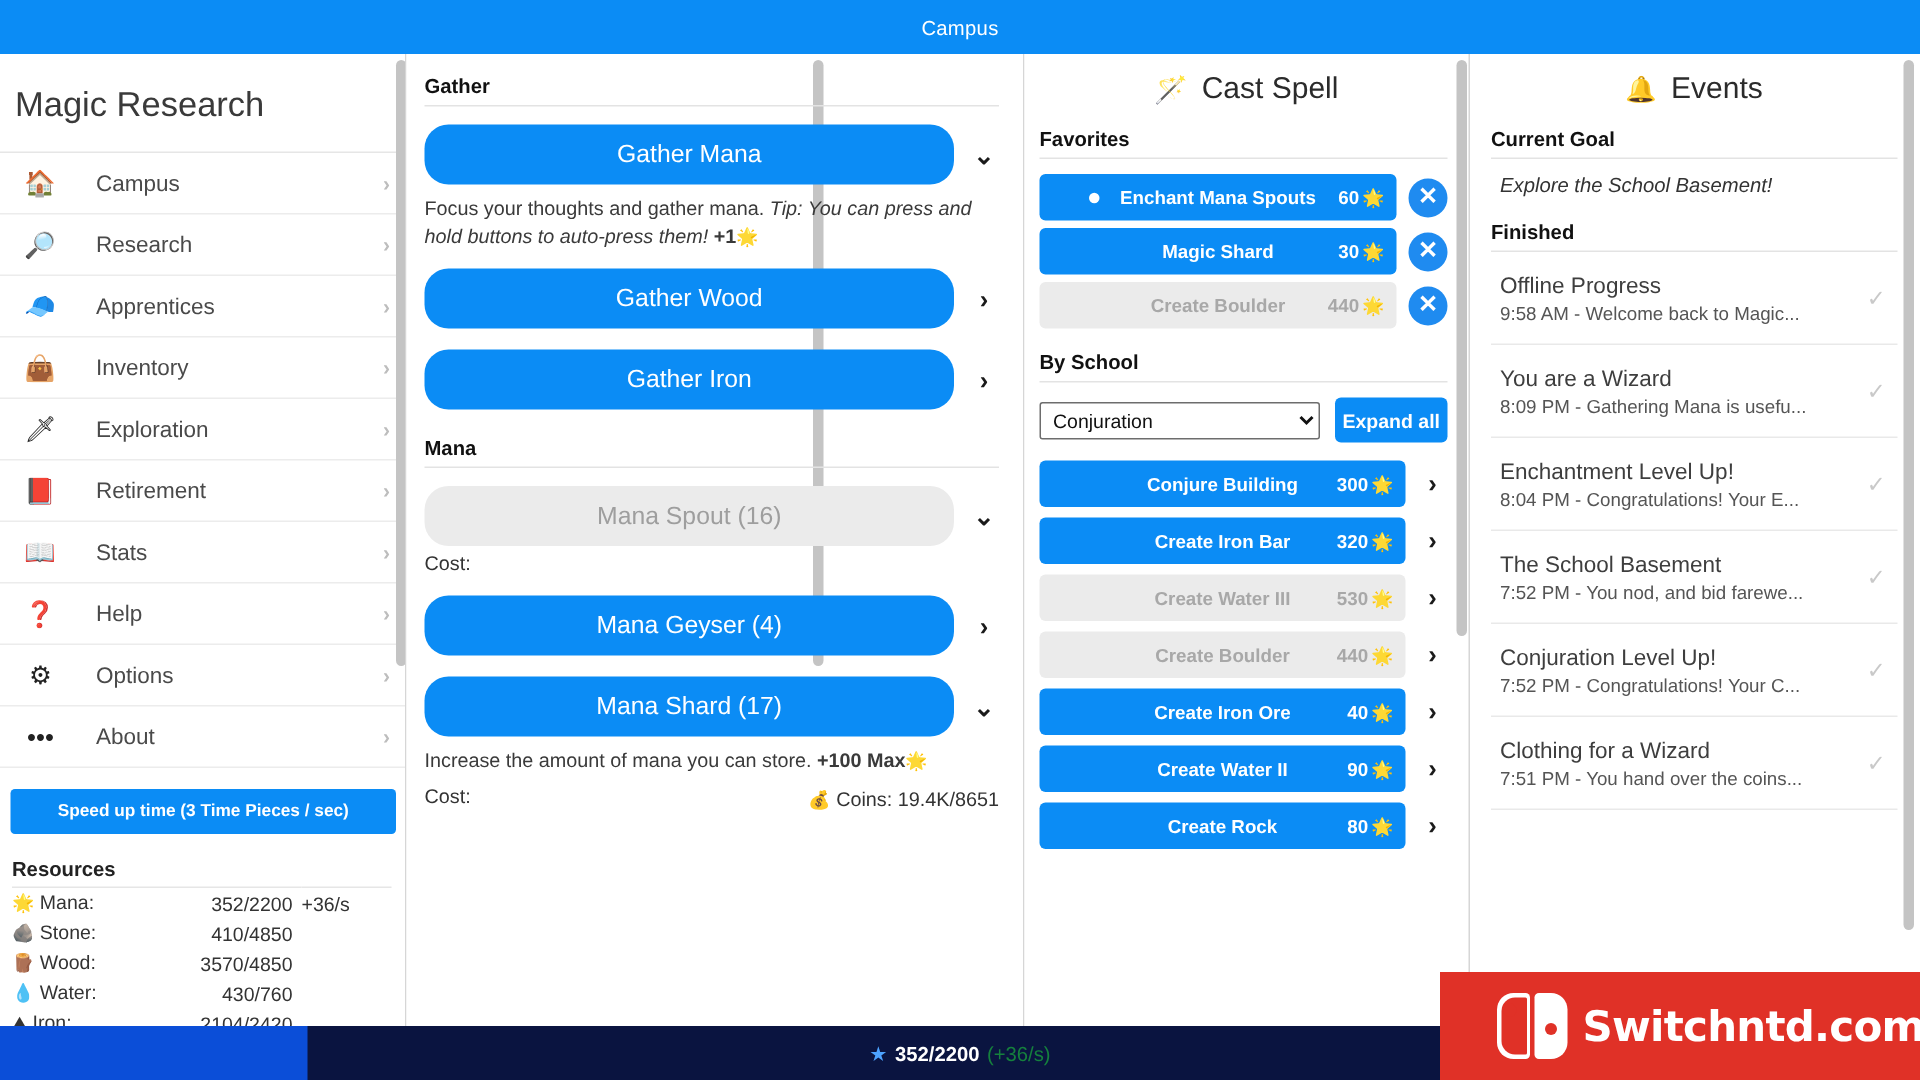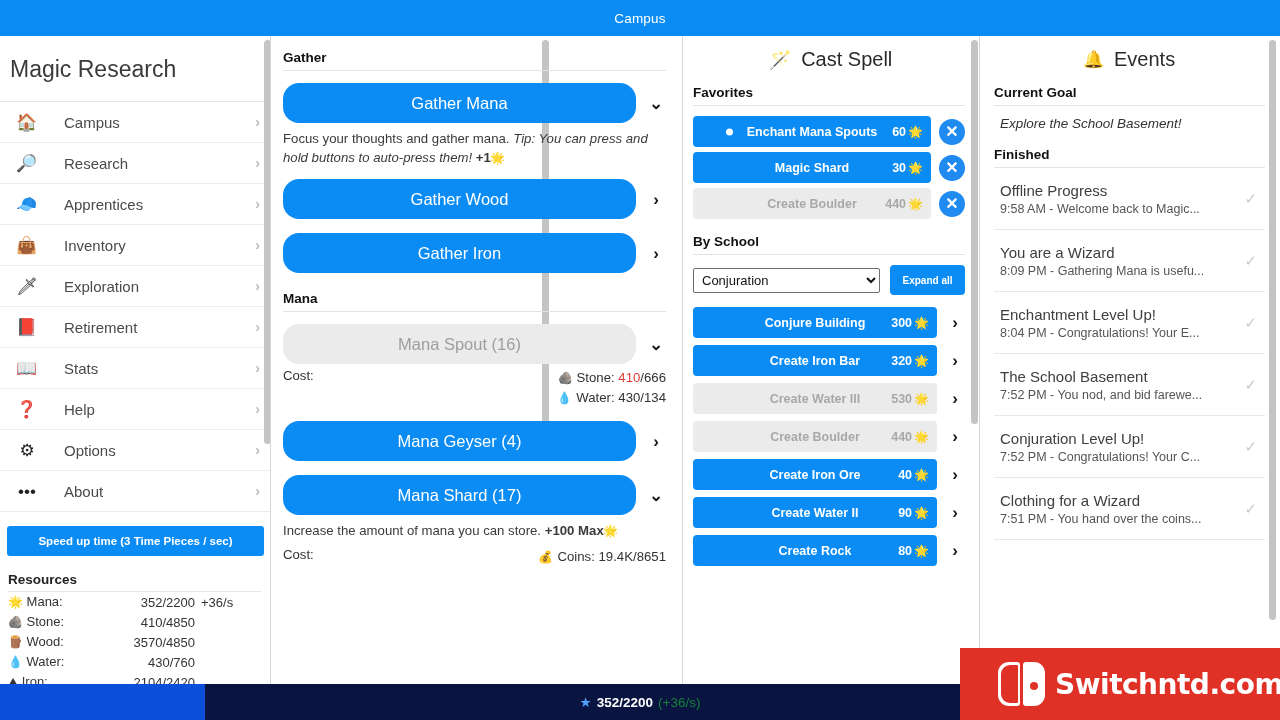--- a/index.html
+++ b/index.html
@@ -157,21 +157,21 @@
   }
   .school-row { display: flex; align-items: center; gap: 10px; margin: 4px 0 12px 0; }
   .school-select {
     flex: 1 1 auto; height: 25px; font-family: inherit; font-size: 13px;
     border: 1px solid #6d6d6d; border-radius: 2px; background: #fff;
     color: #111; padding: 0 4px;
   }
   .expand-btn {
     flex: 0 0 75px; height: 30px; border: none; border-radius: 4px;
     background: #0b8cf5; color: #fff; font-family: inherit;
-    font-size: 10px; font-weight: 700; cursor: pointer;
+    font-size: 13px; font-weight: 700; cursor: pointer;
   }
 
   
   .ev-inner { padding: 0 14px 0 14px; }
   .goal-text { font-size: 13.5px; font-style: italic; color: #333; padding: 4px 0 6px 6px; }
   .ev-item {
     display: flex; align-items: center; justify-content: space-between;
     border-bottom: 1px solid #e9e9e9;
     padding: 14px 2px 13px 6px;
   }
@@ -355,24 +355,20 @@
         </div>
 
         <div class="sec-head">Mana</div>
 
         <div class="btn-row">
           <button class="big-btn disabled">Mana Spout (16)</button>
           <span class="chev">⌄</span>
         </div>
         <div class="cost-row">
           <span class="cost-label">Cost:</span>
-          <span class="cost-list">
-            <span><span class="emo">🪨</span> <span>Stone:</span> <span class="red">410</span><span>/666</span></span><br>
-            <span><span class="emo">💧</span> <span>Water:</span> <span>430</span><span>/134</span></span>
-          </span>
         </div>
 
         <div class="btn-row" style="margin-bottom:14px;">
           <button class="big-btn">Mana Geyser (4)</button>
           <span class="chev">›</span>
         </div>
 
         <div class="btn-row">
           <button class="big-btn">Mana Shard (17)</button>
           <span class="chev">⌄</span>

